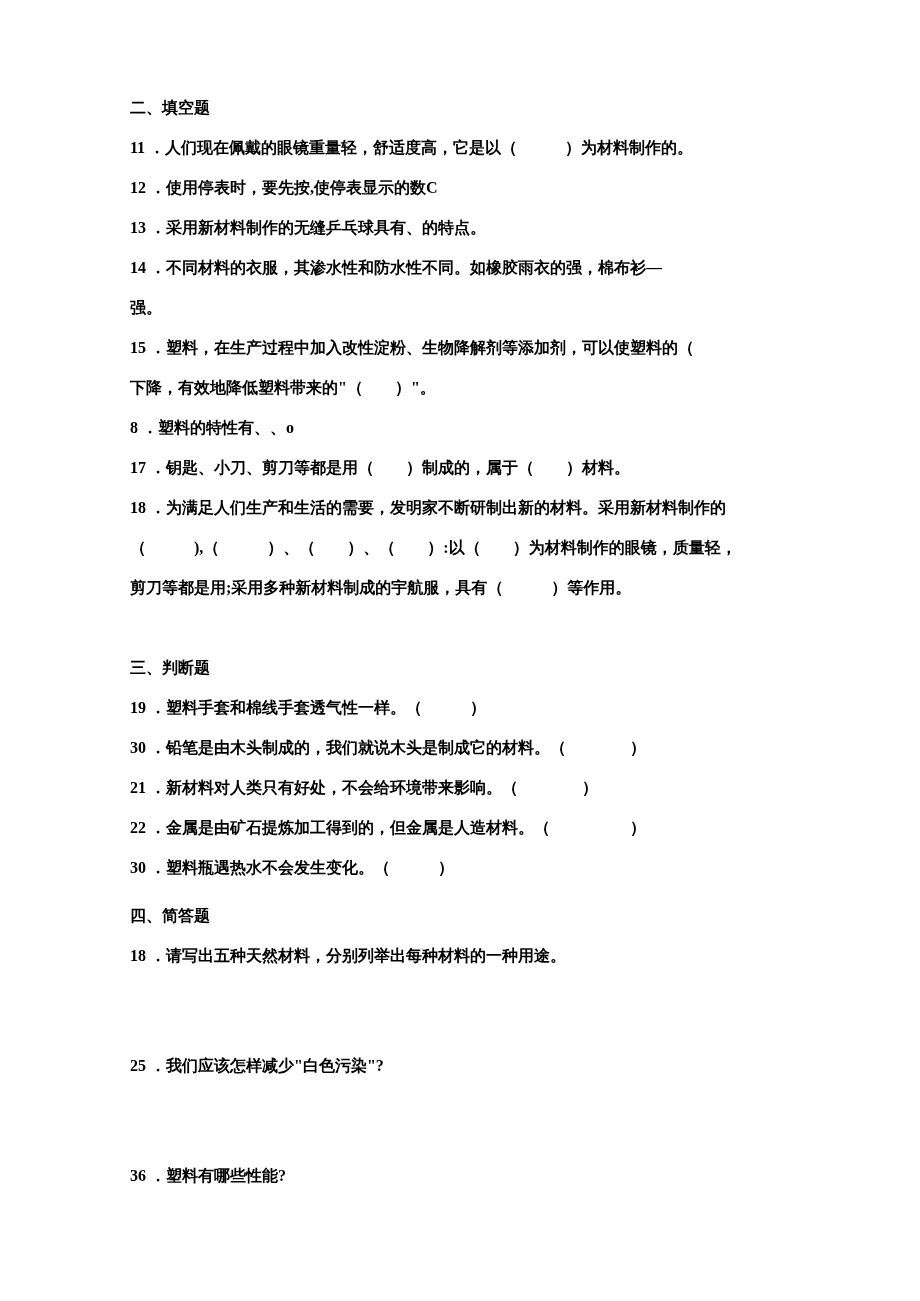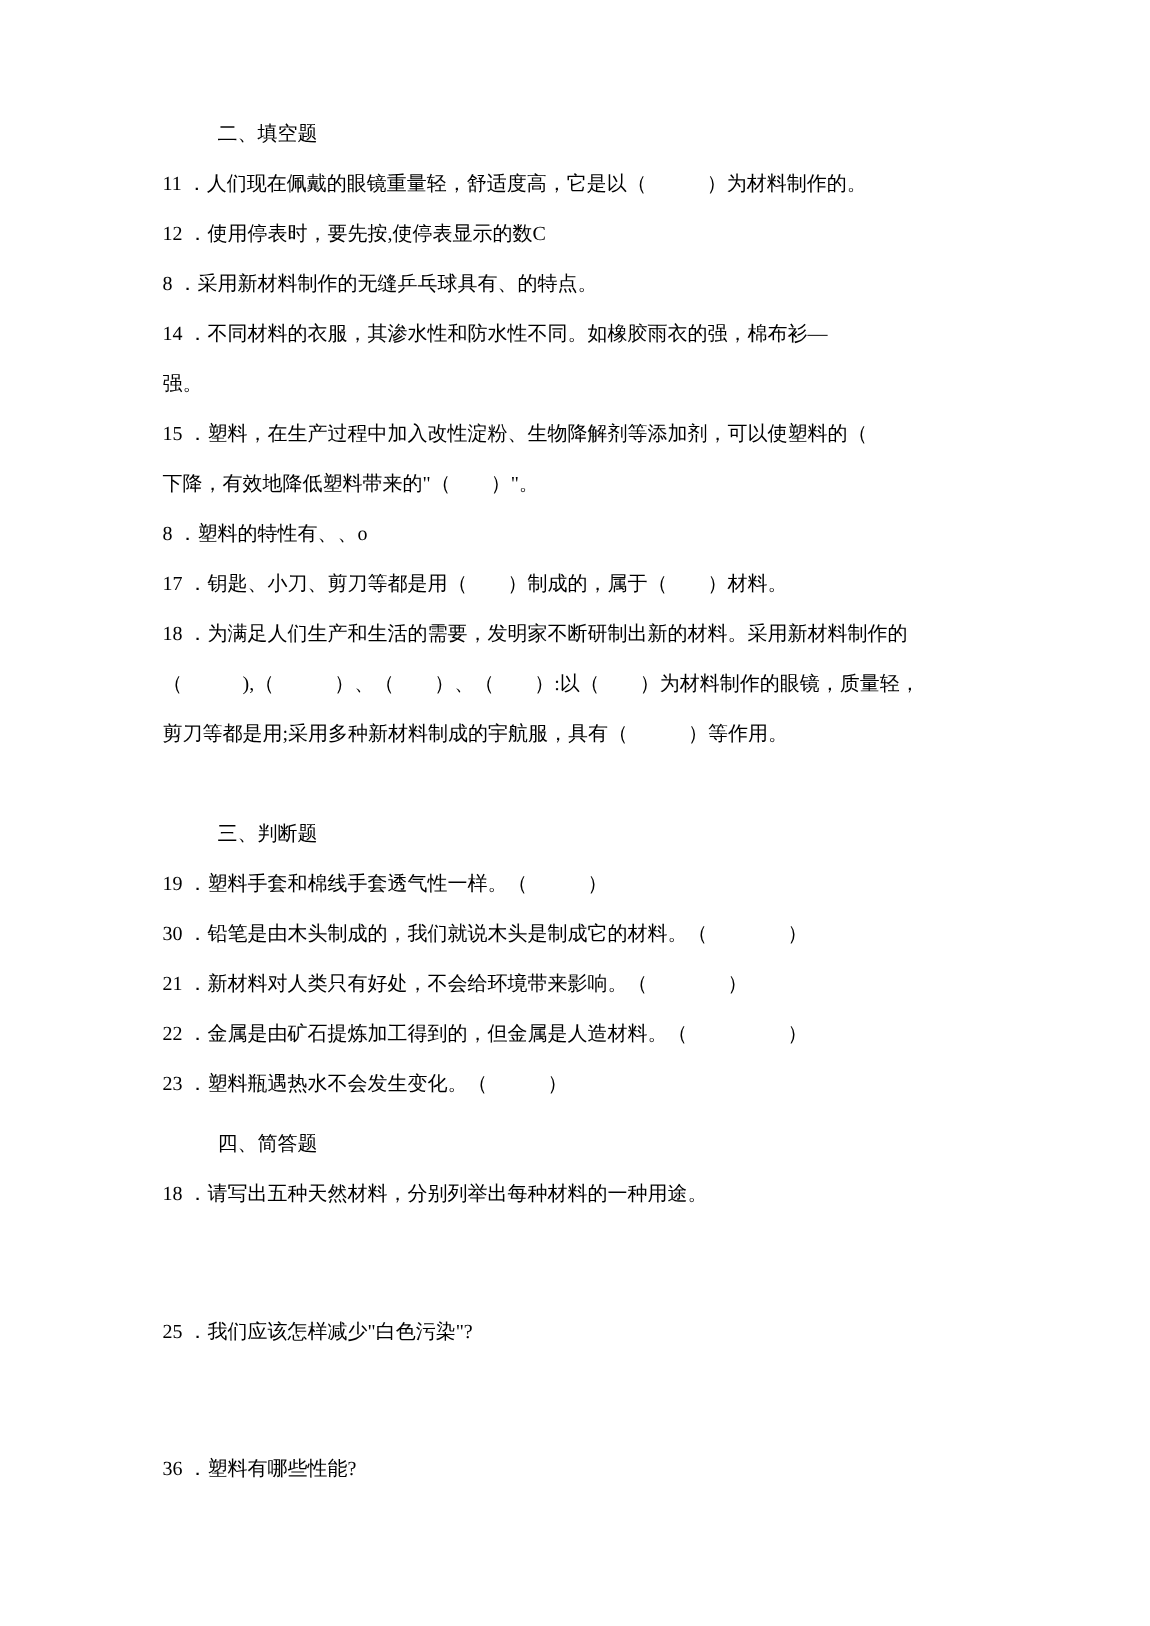--- a/index.html
+++ b/index.html
@@ -10,54 +10,54 @@
     body {
       font-family: "SimSun", "宋体", serif;
       background: #ffffff;
       width: 920px;
       padding: 80px 130px 60px 130px;
       font-size: 16px;
       line-height: 2.5;
       color: #000000;
     }
     .section-header {
-      font-weight: normal;
+      font-weight: bold;
       margin-top: 8px;
-      margin-left: 44px;
     }
     .question {
       margin: 0;
+      font-weight: bold;
     }
     .big-gap {
       margin-top: 70px;
     }
     .med-gap {
       margin-top: 40px;
     }
   </style>
 </head>
 <body>
 
 <div class="section-header">二、填空题</div>
 <div class="question">11 ．人们现在佩戴的眼镜重量轻，舒适度高，它是以（　　　）为材料制作的。</div>
 <div class="question">12 ．使用停表时，要先按,使停表显示的数C</div>
-<div class="question">8 ．采用新材料制作的无缝乒乓球具有、的特点。</div>
+<div class="question">13 ．采用新材料制作的无缝乒乓球具有、的特点。</div>
 <div class="question">14 ．不同材料的衣服，其渗水性和防水性不同。如橡胶雨衣的强，棉布衫—</div>
 <div class="question">强。</div>
 <div class="question">15 ．塑料，在生产过程中加入改性淀粉、生物降解剂等添加剂，可以使塑料的（</div>
 <div class="question">下降，有效地降低塑料带来的"（　　）"。</div>
 <div class="question">8 ．塑料的特性有、、o</div>
 <div class="question">17 ．钥匙、小刀、剪刀等都是用（　　）制成的，属于（　　）材料。</div>
 <div class="question">18 ．为满足人们生产和生活的需要，发明家不断研制出新的材料。采用新材料制作的</div>
 <div class="question">（　　　),（　　　）、（　　）、（　　）:以（　　）为材料制作的眼镜，质量轻，</div>
 <div class="question">剪刀等都是用;采用多种新材料制成的宇航服，具有（　　　）等作用。</div>
 
 <div class="section-header med-gap">三、判断题</div>
 <div class="question">19 ．塑料手套和棉线手套透气性一样。（　　　）</div>
 <div class="question">30 ．铅笔是由木头制成的，我们就说木头是制成它的材料。（　　　　）</div>
 <div class="question">21 ．新材料对人类只有好处，不会给环境带来影响。（　　　　）</div>
 <div class="question">22 ．金属是由矿石提炼加工得到的，但金属是人造材料。（　　　　　）</div>
-<div class="question">23 ．塑料瓶遇热水不会发生变化。（　　　）</div>
+<div class="question">30 ．塑料瓶遇热水不会发生变化。（　　　）</div>
 
 <div class="section-header">四、简答题</div>
 <div class="question">18 ．请写出五种天然材料，分别列举出每种材料的一种用途。</div>
 <div class="question big-gap">25 ．我们应该怎样减少"白色污染"?</div>
 <div class="question big-gap">36 ．塑料有哪些性能?</div>
 
 </body></html>

